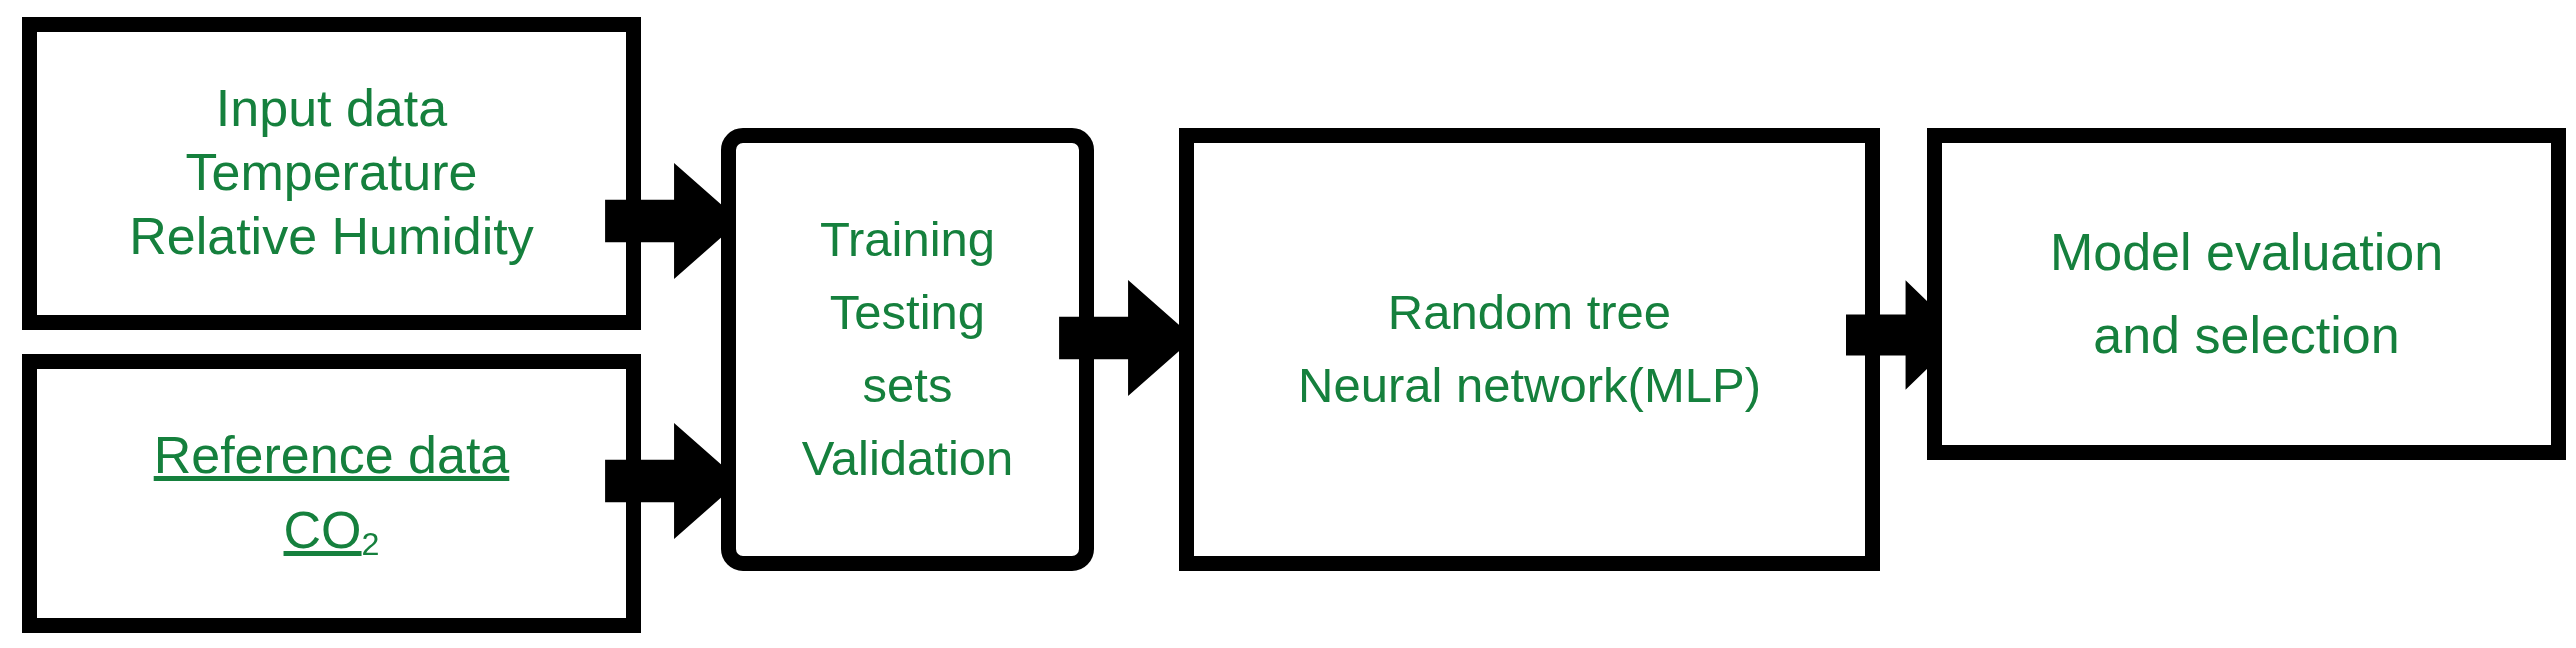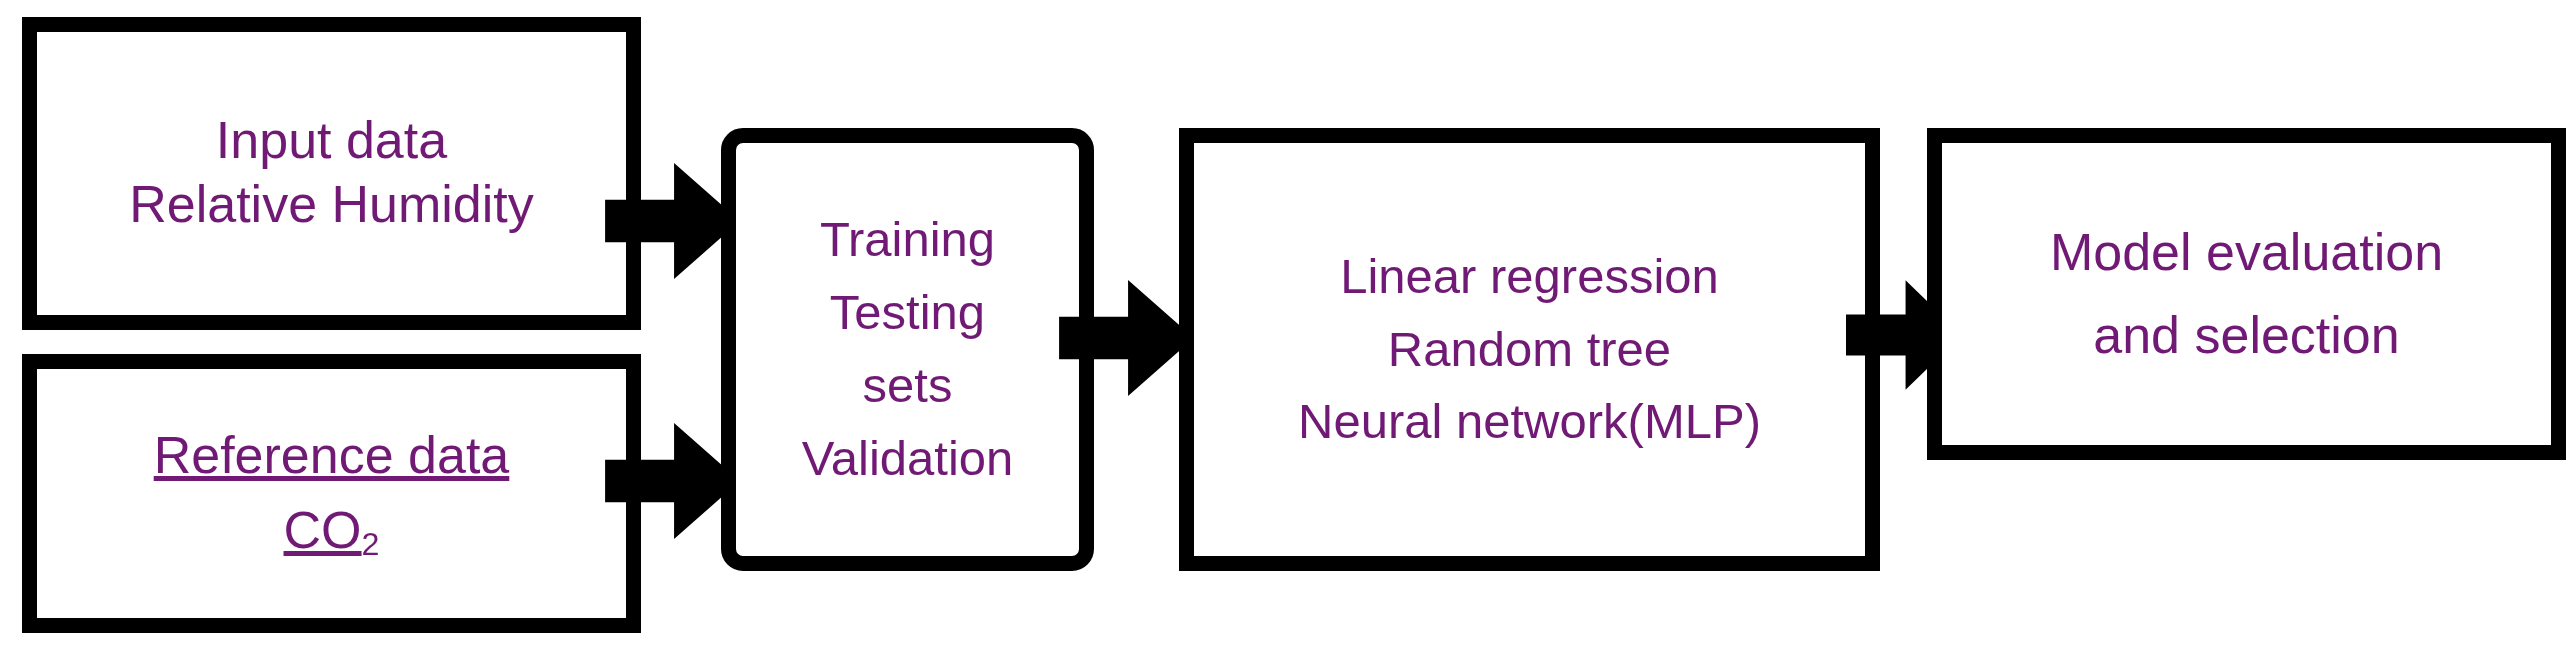--- a/index.html
+++ b/index.html
@@ -23,21 +23,21 @@
   .flow-box {
     position: absolute;
     box-sizing: border-box;
     background: #ffffff;
     border: 15px solid #000000;
     display: flex;
     flex-direction: column;
     align-items: center;
     justify-content: center;
     text-align: center;
-    color: #701a75;
+    color: #15803d;
     line-height: 1.14;
     white-space: nowrap;
   }
   .flow-box .line {
     display: block;
     width: 100%;
   }
 
   
   #box-input-data     { left: 22px;   top: 16.5px;  width: 619px; height: 313px; }
@@ -77,20 +77,21 @@
   #arrow-sets-to-ml         { left: 1059px; top: 280px; width: 135px; height: 116px; }
   #arrow-ml-to-eval         { left: 1846px; top: 280px; width: 116px; height: 110px; }
 </style>
 </head>
 <body>
 
 <div id="canvas">
 
   <div class="flow-box" id="box-input-data">
     <span class="line">Input data</span>
+    <span class="line">Temperature</span>
     <span class="line">Relative Humidity</span>
   </div>
 
   <div class="flow-box" id="box-reference-data">
     <span class="line">Reference data</span>
     <span class="line"><span>CO</span><sub>2</sub></span>
   </div>
 
   <span class="block-arrow" id="arrow-input-to-sets">
     <svg viewBox="0 0 172 148" width="135" height="116" aria-hidden="true">
@@ -111,21 +112,20 @@
     <span class="line">Validation</span>
   </div>
 
   <span class="block-arrow" id="arrow-sets-to-ml">
     <svg viewBox="0 0 172 148" width="135" height="116" aria-hidden="true">
       <polygon points="0,47 88,47 88,0 172,74 88,148 88,101 0,101" fill="#000000"></polygon>
     </svg>
   </span>
 
   <div class="flow-box" id="box-machine-learning">
-    <span class="line">Linear regression</span>
     <span class="line">Random tree</span>
     <span class="line">Neural network(MLP)</span>
   </div>
 
   <span class="block-arrow" id="arrow-ml-to-eval">
     <svg viewBox="0 0 148 140" width="116" height="110" aria-hidden="true">
       <polygon points="0,44 76,44 76,0 148,70 76,140 76,96 0,96" fill="#000000"></polygon>
     </svg>
   </span>
 

